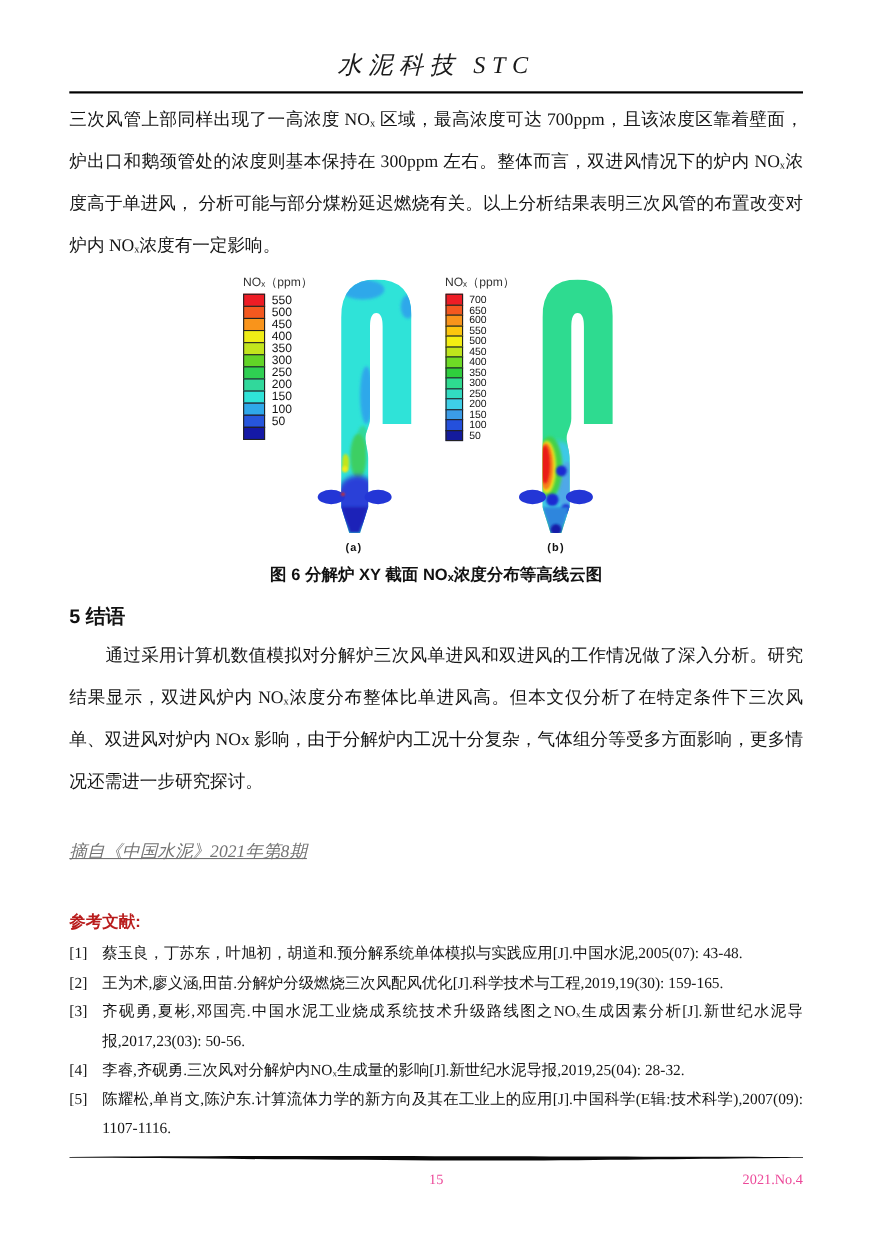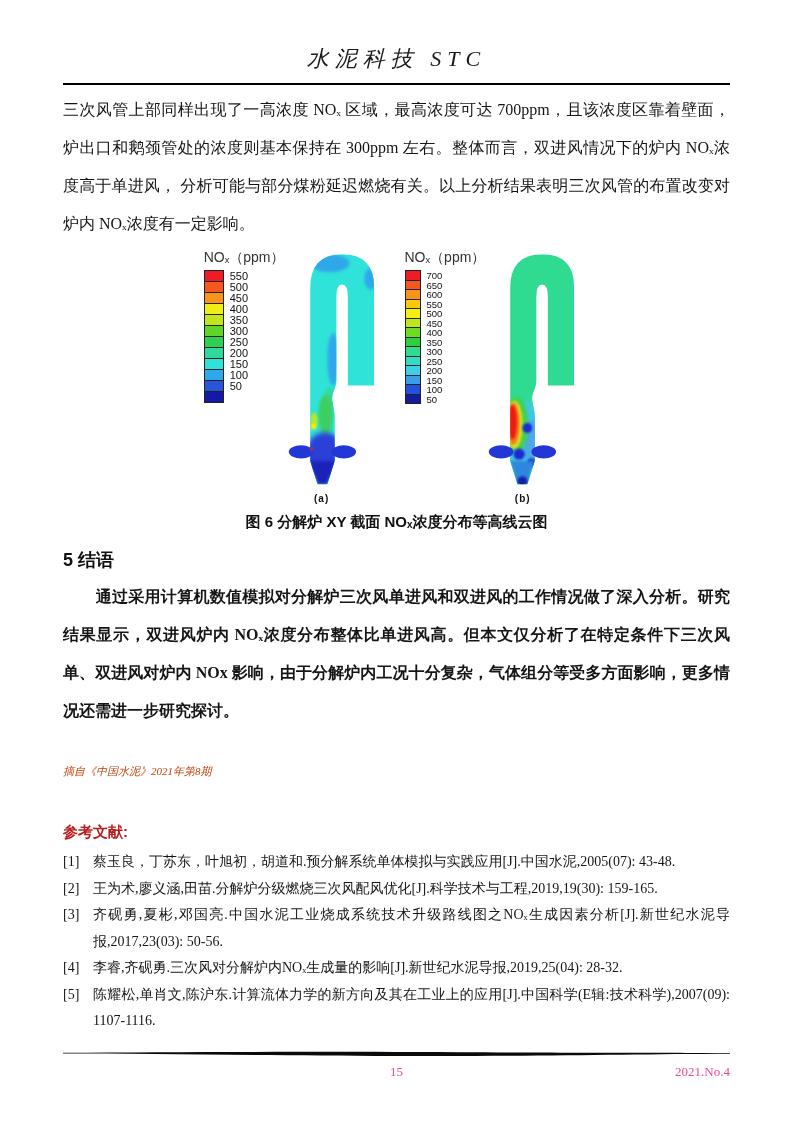--- a/index.html
+++ b/index.html
@@ -3,42 +3,42 @@
 <meta charset="utf-8">
 <style>
   html,body{margin:0;padding:0;background:#888;}
   .page{width:793px;height:1122px;background:#ffffff;position:relative;overflow:hidden;
         font-family:"Liberation Serif",serif;color:#111;margin:0 auto;}
   .content{padding:0 63px;}
   .doc-title{margin-top:44px;text-align:center;font-size:22px;font-style:italic;font-weight:normal;
              letter-spacing:6px;color:#1a1a1a;}
   .rule{height:2px;background:#000;margin-top:9px;}
   .para{font-size:16px;line-height:38px;text-align:justify;margin:6px 0 0 0;color:#151515;}
-  .para.indent{text-indent:2.05em;font-weight:bold;}
+  .para.indent{text-indent:2.05em;}
   .fig{margin-top:3px;}
   .panels{display:flex;justify-content:center;gap:16px;}
   .panel{display:flex;align-items:flex-start;}
   .legend{margin-top:3px;}
-  .lg-title{font-family:"Liberation Sans",sans-serif;font-size:14px;color:#333;
+  .lg-title{font-family:"Liberation Sans",sans-serif;font-size:11px;color:#333;
             margin-bottom:4px;white-space:nowrap;}
   .lg-row{display:flex;align-items:center;}
   .lg-sw{display:inline-block;border:1px solid #222;box-sizing:border-box;margin-top:-1px;}
   .legend-a .lg-sw{width:20px;height:12px;}
   .legend-b .lg-sw{width:16px;height:10.5px;}
   .lg-lb{margin-left:6px;font-family:"Liberation Sans",sans-serif;color:#111;line-height:1;}
   .legend-a .lg-lb{font-size:11px;}
   .legend-b .lg-lb{font-size:9.5px;}
   .furnace-col{display:flex;flex-direction:column;margin-left:2px;}
   .panel-label{font-family:"Liberation Sans",sans-serif;font-weight:bold;font-size:10px;
                letter-spacing:1px;padding-left:27%;margin-top:1px;color:#111;}
   .fig-caption{text-align:center;font-family:"Liberation Sans",sans-serif;font-weight:bold;
                font-size:15px;margin-top:9px;color:#111;}
   .sec-heading{font-family:"Liberation Sans",sans-serif;font-weight:bold;font-size:18px;
                margin-top:16px;color:#111;}
-  .source-note{margin-top:34px;font-style:italic;font-size:11px;color:#c2410c;}
+  .source-note{margin-top:34px;font-style:italic;font-size:16px;color:#737373;text-decoration:underline;}
   .ref-heading{margin-top:44px;font-family:"Liberation Sans",sans-serif;font-weight:bold;
                font-size:15px;color:#b91c1c;}
   .refs{margin-top:7px;}
   .ref-item{display:flex;font-size:14px;line-height:26.5px;color:#151515;}
   .ref-index{flex:0 0 30px;}
   .ref-text{flex:1;text-align:justify;}
   .footer{position:absolute;left:63px;right:63px;top:1044px;}
   .footer-row{position:relative;margin-top:2px;font-size:13px;color:#ec4899;}
   .page-num{text-align:center;}
   .issue{position:absolute;right:0;top:0;}

